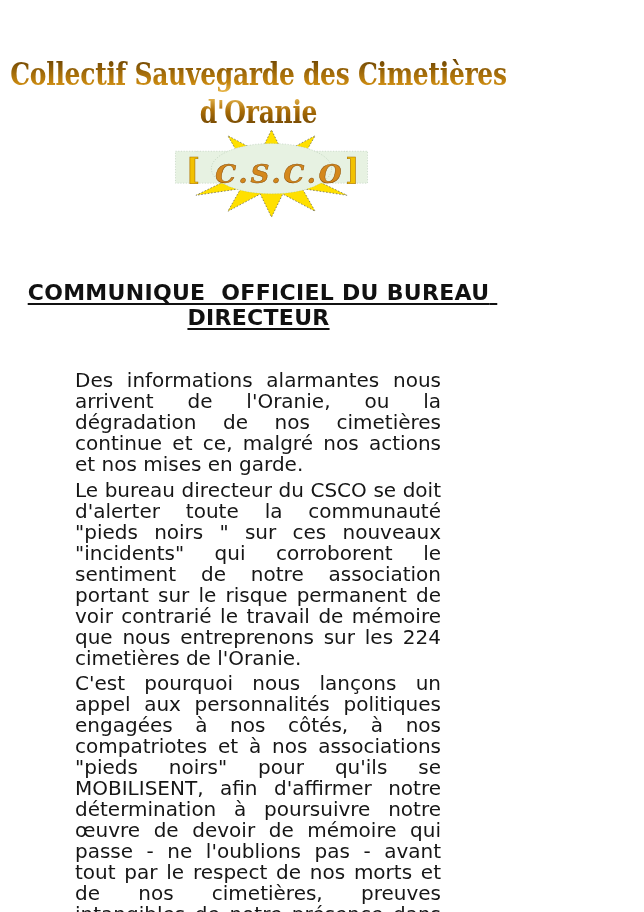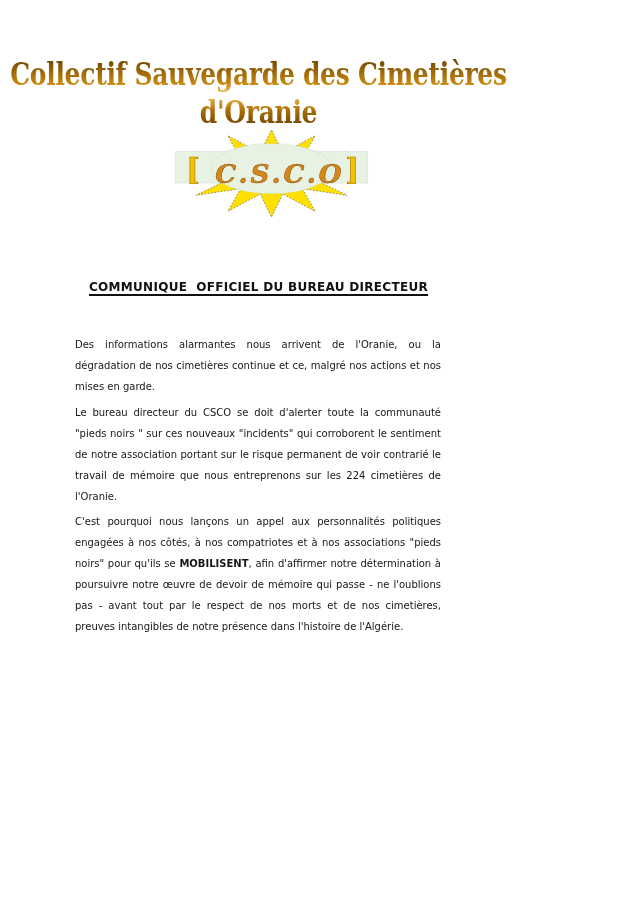--- a/index.html
+++ b/index.html
@@ -47,43 +47,43 @@
   }
   .logo .bracket {
     font-family: "DejaVu Serif", "Liberation Serif", serif;
     font-weight: bold; font-size: 30px;
     fill: #f2c200; stroke: #a86e00; stroke-width: 0.6;
   }
   
   .heading {
     margin: 58px 0 0;
     text-align: center;
-    font-size: 12px;
+    font-size: 22px;
     font-weight: bold;
     letter-spacing: 0.3px;
     color: #111;
     text-decoration: underline;
     text-decoration-thickness: 2px;
     text-underline-offset: 3px;
     white-space: pre-wrap;
   }
   
   .content {
     margin-top: 40px;
     padding: 0 76px 0 75px;
   }
   .content p {
     margin: 0 0 4.5px;
-    font-size: 10px;
+    font-size: 20px;
     line-height: 21px;
     text-align: justify;
     color: #161616;
   }
   .content p.indent { text-indent: 9px; }
-  .content strong { font-weight: bold; }
+  .content strong { font-weight: normal; }
 </style>
 </head>
 <body>
 
 <div class="page">
 
   <header>
     <h1 class="banner">Collectif Sauvegarde des Cimetières d'Oranie</h1>
 
     <div class="logo">

